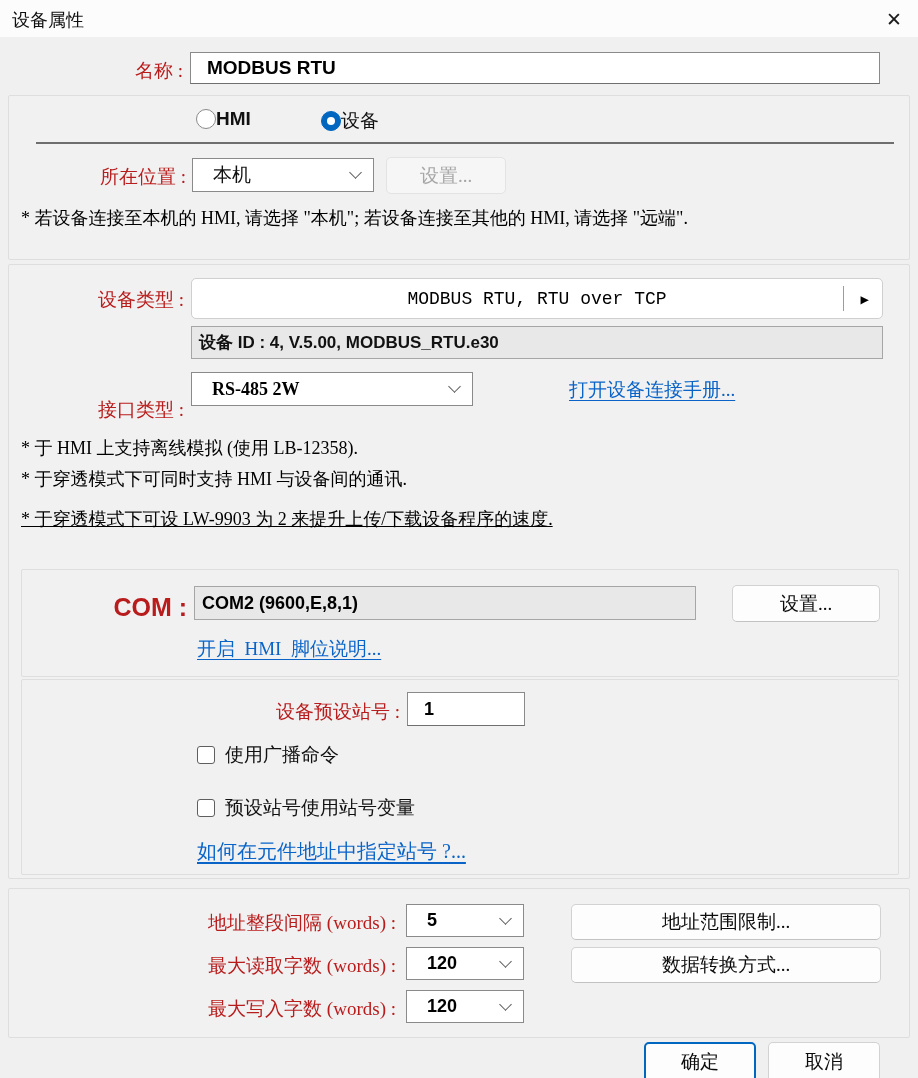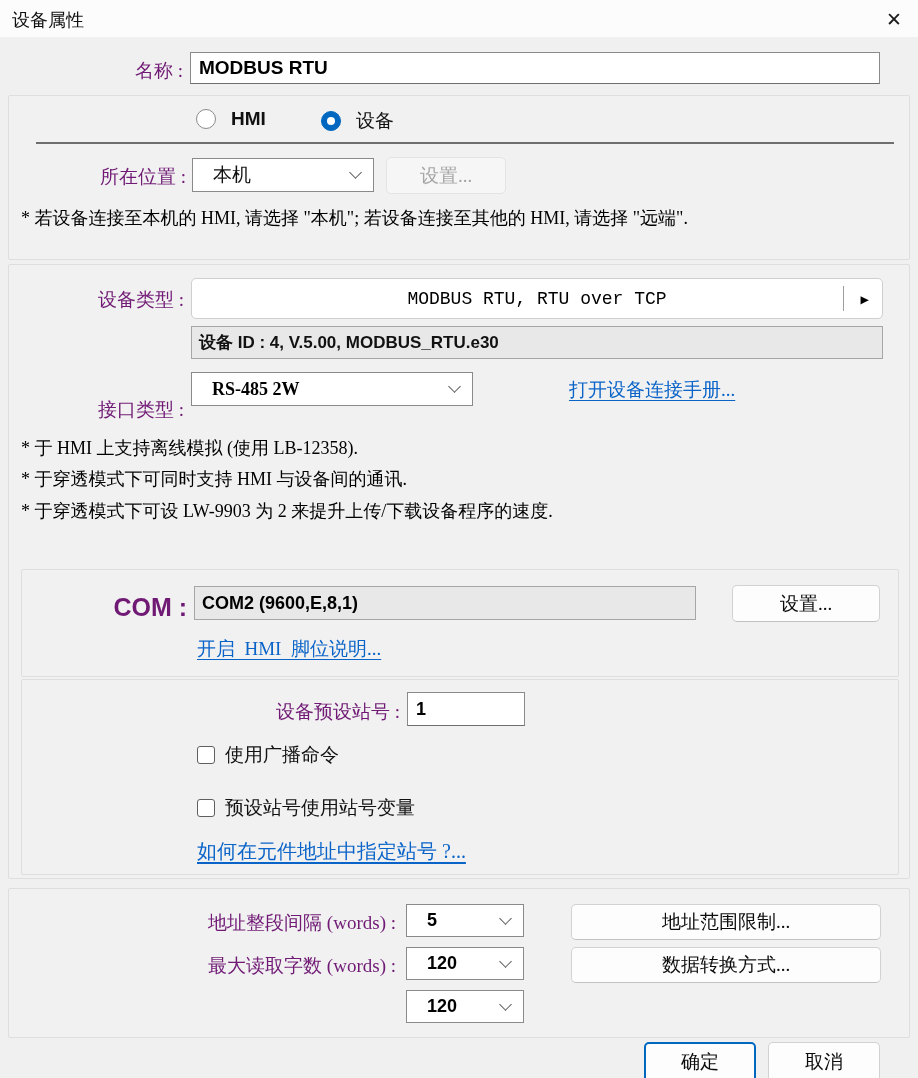--- a/index.html
+++ b/index.html
@@ -10,39 +10,39 @@
     color:#111;
   }
   .abs{position:absolute;}
   
   .titlebar{left:0;top:0;width:918px;height:37px;background:#fcfcfc;}
   .title{left:12px;top:8px;font-size:18px;color:#101010;}
   .close-btn{left:878px;top:4px;width:32px;height:30px;display:flex;align-items:center;justify-content:center;
     font-size:19px;color:#1b1b1b;cursor:pointer;}
   
   .grp{background:#f1f1f1;border:1px solid #dedede;border-radius:2px;}
-  .lab{font-family:"Liberation Serif","DejaVu Serif",serif;font-size:19px;color:#701a75;text-align:right;white-space:nowrap;}
+  .lab{font-family:"Liberation Serif","DejaVu Serif",serif;font-size:19px;color:#b91c1c;text-align:right;white-space:nowrap;}
   .note{font-family:"Liberation Serif","DejaVu Serif",serif;font-size:18px;color:#000;white-space:nowrap;}
   .val{font-weight:600;font-size:19px;color:#000;}
   .textbox{background:#fff;border:1px solid #8a8a8a;border-bottom-color:#6f6f6f;box-sizing:border-box;
-    display:flex;align-items:center;padding-left:8px;}
+    display:flex;align-items:center;padding-left:16px;}
   .rofield{background:#e8e8e8;border:1px solid #a6a6a6;box-sizing:border-box;display:flex;align-items:center;padding-left:7px;}
   .combo{background:#fff;border:1px solid #8a8a8a;box-sizing:border-box;display:flex;align-items:center;
     padding-left:20px;cursor:pointer;}
   .chev{position:absolute;right:13px;top:50%;width:8px;height:8px;margin-top:-7px;
     border-right:1.6px solid #5c5c5c;border-bottom:1.6px solid #5c5c5c;transform:rotate(45deg);}
   .btn{background:#fdfdfd;border:1px solid #d2d2d2;border-bottom-color:#c2c2c2;border-radius:5px;
     box-sizing:border-box;display:flex;align-items:center;justify-content:center;cursor:pointer;
     font-family:"Liberation Serif","DejaVu Serif",serif;font-size:19px;color:#0c0c0c;}
   .btn.disabled{background:#f6f6f6;border-color:#e3e3e3;color:#a6a6a6;cursor:default;}
   .btn.primary{border:2px solid #0067C0;}
   .link{font-family:"Liberation Serif","DejaVu Serif",serif;font-size:19px;color:#0a64c8;
     text-decoration:underline;text-underline-offset:4px;cursor:pointer;white-space:pre;}
   
-  .radio-row{display:flex;align-items:center;gap:15px;cursor:pointer;justify-content:space-between;}
+  .radio-row{display:flex;align-items:center;gap:0;cursor:pointer;justify-content:space-between;}
   .radio{width:20px;height:20px;border-radius:50%;border:1px solid #8a8a8a;background:#fff;box-sizing:border-box;}
   .radio.checked{background:#0067C0;border:1px solid #0067C0;position:relative;}
   .radio.checked::after{content:"";position:absolute;left:5px;top:5px;width:8px;height:8px;border-radius:50%;background:#fff;}
   .radio-label{font-weight:600;font-size:19px;}
   .radio-label.cjk{font-family:"Liberation Serif","DejaVu Serif",serif;font-weight:400;}
   
   .check-row{display:flex;align-items:center;gap:10px;cursor:pointer;}
   .checkbox{width:18px;height:18px;border:1px solid #5f5f5f;border-radius:3px;background:#fff;box-sizing:border-box;}
   .check-label{font-family:"Liberation Serif","DejaVu Serif",serif;font-size:19px;}
   
@@ -99,21 +99,21 @@
 
   <div class="abs lab" style="left:0;top:132px;width:175px;">接口类型 :</div>
   <div class="abs combo" style="left:182px;top:107px;width:282px;height:34px;font-family:Liberation Serif, serif;">
     <span class="val" style="font-size:18px;">RS-485 2W</span>
     <span class="chev"></span>
   </div>
   <div class="abs link" style="left:560px;top:112px;">打开设备连接手册...</div>
 
   <div class="abs note" style="left:12px;top:171px;">* 于 HMI 上支持离线模拟 (使用 LB-12358).</div>
   <div class="abs note" style="left:12px;top:202px;">* 于穿透模式下可同时支持 HMI 与设备间的通讯.</div>
-  <div class="abs note" style="left:12px;top:234px;">* 于穿透模式下可设 LW-9903 为 2 来提升上传/下载设备程序的速度.</div>
+  <div class="abs note" style="left:12px;top:242px;text-decoration:underline;">* 于穿透模式下可设 LW-9903 为 2 来提升上传/下载设备程序的速度.</div>
 
   <div class="abs grp" style="left:12px;top:304px;width:876px;height:106px;background:#f1f1f1;">
     <div class="abs lab" style="left:0;top:23px;width:165px;font-family:'Liberation Sans',sans-serif;font-weight:600;font-size:25px;">COM :</div>
     <div class="abs rofield" style="left:172px;top:16px;width:502px;height:34px;">
       <span class="val" style="font-size:18px;">COM2 (9600,E,8,1)</span>
     </div>
     <div class="abs btn" style="left:710px;top:15px;width:148px;height:37px;">设置...</div>
     <div class="abs link" style="left:175px;top:66px;">开启  HMI  脚位说明...</div>
   </div>
 
@@ -140,20 +140,21 @@
     <span class="val" style="font-size:18px;">5</span>
     <span class="chev"></span>
   </div>
 
   <div class="abs lab" style="left:0;top:64px;width:387px;">最大读取字数 (words) :</div>
   <div class="abs combo" style="left:397px;top:58px;width:118px;height:33px;">
     <span class="val" style="font-size:18px;">120</span>
     <span class="chev"></span>
   </div>
 
+  <div class="abs lab" style="left:0;top:107px;width:387px;">最大写入字数 (words) :</div>
   <div class="abs combo" style="left:397px;top:101px;width:118px;height:33px;">
     <span class="val" style="font-size:18px;">120</span>
     <span class="chev"></span>
   </div>
 
   <div class="abs btn" style="left:562px;top:15px;width:310px;height:36px;">地址范围限制...</div>
   <div class="abs btn" style="left:562px;top:58px;width:310px;height:36px;">数据转换方式...</div>
 </div>
 
 <div class="abs btn primary" style="left:644px;top:1042px;width:112px;height:40px;">确定</div>

